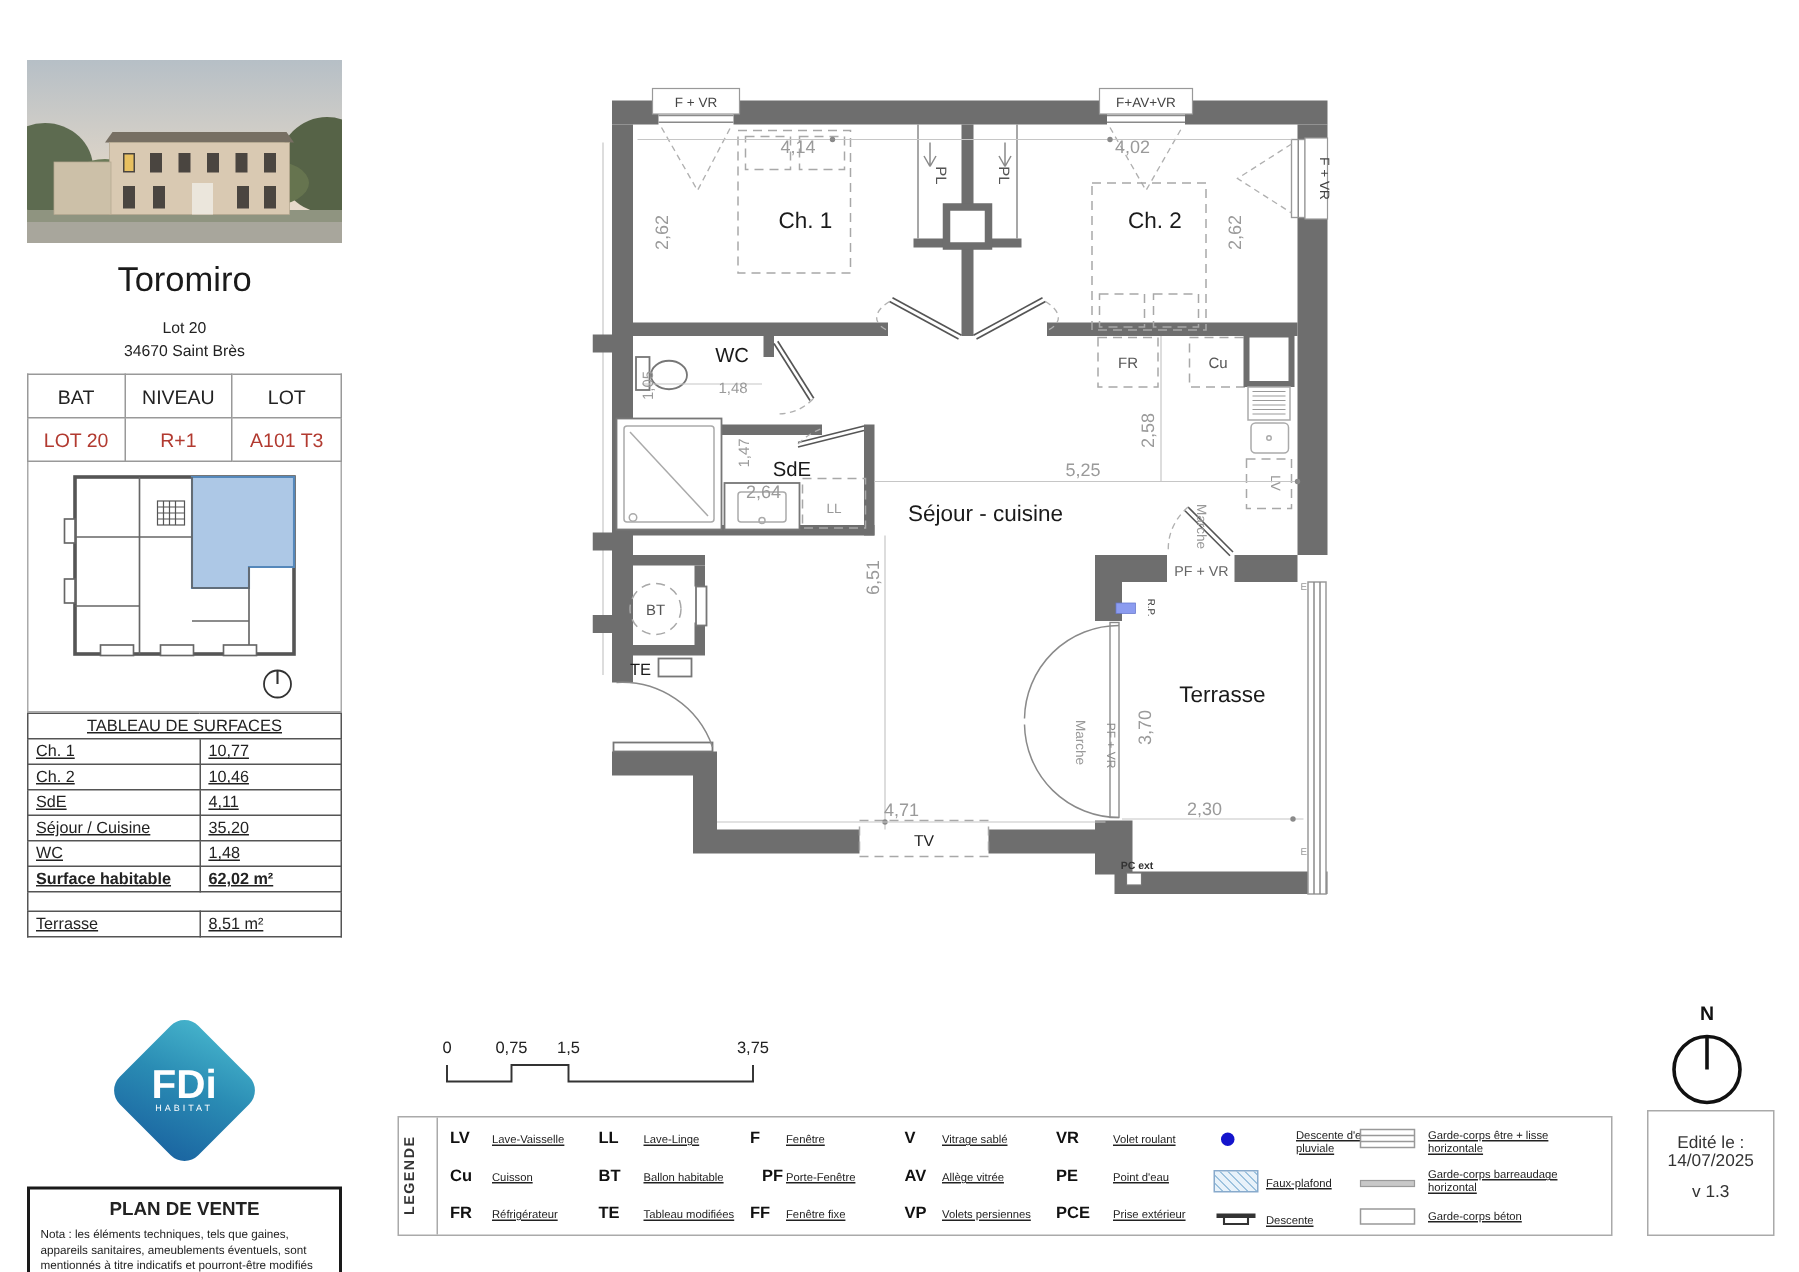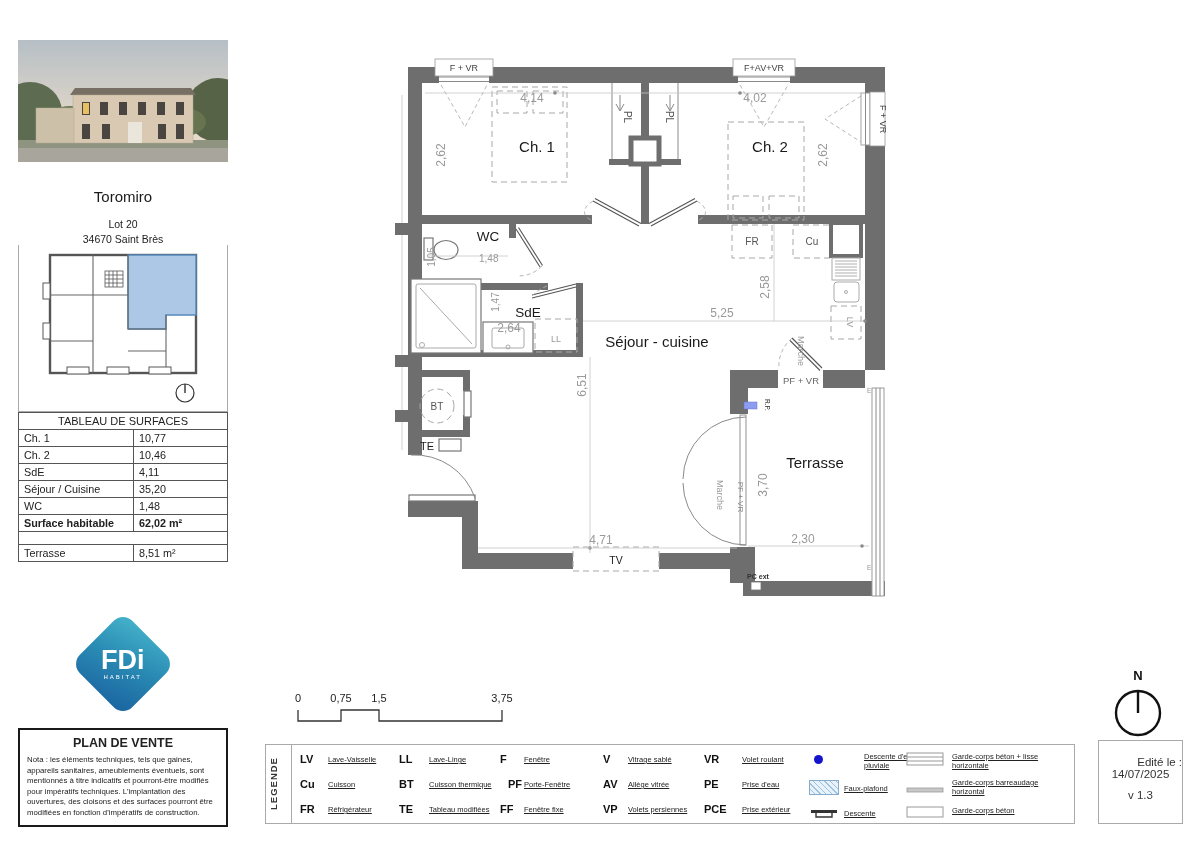--- a/index.html
+++ b/index.html
@@ -1,29 +1,29 @@
 <!DOCTYPE html>
 <html><head>
 <meta charset="utf-8">
 <style>
   html,body{margin:0;padding:0;background:#fff;}
   body{width:1199px;height:848px;position:relative;font-family:"Liberation Sans",sans-serif;color:#222;overflow:hidden;}
   .abs{position:absolute;}
   
   #sidebar{left:18px;top:40px;width:210px;}
   .photo{width:210px;height:122px;display:block;}
-  .proj-title{font-size:15px;text-align:center;margin-top:26px;color:#1a1a1a;}
+  .proj-title{font-size:23px;text-align:center;margin-top:11px;color:#1a1a1a;}
   .proj-lot{font-size:10.5px;text-align:center;margin-top:13px;}
   .proj-city{font-size:10.5px;text-align:center;margin-top:3px;}
   table.unit{width:100%;border-collapse:collapse;margin-top:9px;}
   table.unit td{border:1px solid #999;text-align:center;font-size:13px;height:26px;}
   table.unit td.red{color:#b23a30;}
   .siteplan-box{border:1px solid #aaa;border-top:none;height:166px;position:relative;}
   table.surf{width:100%;border-collapse:collapse;font-size:10.8px;}
-  table.surf td{border:1px solid #555;padding:1px 5px;height:14px;}
+  table.surf td{border:1px solid #555;padding:1px 5px;height:14px;text-decoration:underline;}
   table.surf td.ttl{text-align:center;font-size:11px;}
   table.surf td.b{font-weight:bold;}
   .surf-gap{height:12px;border-left:1px solid #555;border-right:1px solid #555;}
   .logo-wrap{height:112px;margin-top:46px;display:flex;align-items:center;justify-content:center;}
   .diamond{width:74px;height:74px;border-radius:13px;transform:rotate(45deg);background:linear-gradient(160deg,#46b4cc 0%,#2a8cb4 45%,#1a63a0 100%);display:flex;align-items:center;justify-content:center;}
   .diamond-in{transform:rotate(-45deg);text-align:center;color:#fff;}
   .diamond-in .fdi{font-size:27px;font-weight:bold;line-height:0.9;}
   .diamond-in .hab{font-size:6px;letter-spacing:2px;margin-top:2px;}
   .notice{border:2px solid #1a1a1a;margin-top:8px;padding:6px 7px 7px 7px;}
   .notice-title{font-size:12.5px;font-weight:bold;text-align:center;}
@@ -51,21 +51,21 @@
   #scalebar{left:288px;top:688px;width:230px;height:42px;}
   
   #legend{left:265px;top:744px;width:810px;height:80px;border:1px solid #aaa;box-sizing:border-box;}
   .leg-cell{position:absolute;left:0;top:0;width:25px;height:78px;border-right:1px solid #aaa;}
   .leg-cell span{position:absolute;left:-19px;top:33px;transform:rotate(-90deg);font-size:9.5px;font-weight:600;letter-spacing:1px;color:#333;white-space:nowrap;}
   .leg-abbr{position:absolute;font-size:11px;font-weight:bold;color:#111;white-space:nowrap;}
   .leg-lab{position:absolute;font-size:7.5px;color:#222;line-height:1.18;width:108px;text-decoration:underline;}
   .leg-sym{position:absolute;}
   
   #editbox{left:1098px;top:740px;width:85px;height:84px;border:1px solid #aaa;box-sizing:border-box;text-align:center;font-size:11.5px;color:#333;}
-  #editbox .l1{margin-top:15px;text-align:right;}
+  #editbox .l1{margin-top:15px;}
   #editbox .l3{margin-top:9px;}
   #north{left:1105px;top:665px;width:66px;height:76px;}
 </style>
 </head>
 <body>
 
 <div id="sidebar" class="abs">
 
   <svg class="photo" viewBox="0 0 210 122">
     <defs>
@@ -98,20 +98,34 @@
         <rect x="158" y="84" width="8" height="15"></rect>
     </g>
     <rect x="65" y="63" width="6" height="11" fill="#e8c060"></rect>
     <rect x="110" y="82" width="14" height="21" fill="#ebe6dc"></rect>
   </svg>
 
   <div class="proj-title">Toromiro</div>
   <div class="proj-lot">Lot 20</div>
   <div class="proj-city">34670 Saint Brès</div>
 
+  <table class="unit">
+    <tbody>
+        <tr>
+      <td>BAT</td>
+      <td>NIVEAU</td>
+      <td>LOT</td>
+    </tr>
+    <tr>
+      <td class="red">LOT 20</td>
+      <td class="red">R+1</td>
+      <td class="red">A101 T3</td>
+    </tr>
+  </tbody>
+    </table>
 
   <div class="siteplan-box">
     <svg width="208" height="164" viewBox="0 0 208 164">
       <rect x="31" y="10" width="146" height="118" fill="#fff" stroke="#555" stroke-width="2.4"></rect>
       <path d="M109,10 H177 V70 H147 V84 H109 Z" fill="#adc8e6" stroke="#5588bb" stroke-width="1.4"></path>
       <g stroke="#666" stroke-width="1.1" fill="none">
         <line x1="109" y1="10" x2="109" y2="84"></line>
           <line x1="31" y1="50" x2="109" y2="50"></line>
         <line x1="74" y1="10" x2="74" y2="50"></line>
           <line x1="109" y1="84" x2="147" y2="84"></line>
@@ -428,42 +442,42 @@
   <div class="leg-abbr" style="left:34px;top:8px">LV</div>
   <div class="leg-lab" style="left:62px;top:11px">Lave-Vaisselle</div>
   <div class="leg-abbr" style="left:34px;top:33px">Cu</div>
   <div class="leg-lab" style="left:62px;top:36px">Cuisson</div>
   <div class="leg-abbr" style="left:34px;top:58px">FR</div>
   <div class="leg-lab" style="left:62px;top:61px">Réfrigérateur</div>
 
   <div class="leg-abbr" style="left:133px;top:8px">LL</div>
   <div class="leg-lab" style="left:163px;top:11px">Lave-Linge</div>
   <div class="leg-abbr" style="left:133px;top:33px">BT</div>
-  <div class="leg-lab" style="left:163px;top:36px">Cuisson thermique</div>
+  <div class="leg-lab" style="left:163px;top:36px">Ballon habitable</div>
   <div class="leg-abbr" style="left:133px;top:58px">TE</div>
   <div class="leg-lab" style="left:163px;top:61px">Tableau modifiées</div>
 
   <div class="leg-abbr" style="left:234px;top:8px">F</div>
   <div class="leg-lab" style="left:258px;top:11px">Fenêtre</div>
   <div class="leg-abbr" style="left:242px;top:33px">PF</div>
   <div class="leg-lab" style="left:258px;top:36px">Porte-Fenêtre</div>
   <div class="leg-abbr" style="left:234px;top:58px">FF</div>
   <div class="leg-lab" style="left:258px;top:61px">Fenêtre fixe</div>
 
   <div class="leg-abbr" style="left:337px;top:8px">V</div>
   <div class="leg-lab" style="left:362px;top:11px">Vitrage sablé</div>
   <div class="leg-abbr" style="left:337px;top:33px">AV</div>
   <div class="leg-lab" style="left:362px;top:36px">Allège vitrée</div>
   <div class="leg-abbr" style="left:337px;top:58px">VP</div>
   <div class="leg-lab" style="left:362px;top:61px">Volets persiennes</div>
 
   <div class="leg-abbr" style="left:438px;top:8px">VR</div>
   <div class="leg-lab" style="left:476px;top:11px">Volet roulant</div>
   <div class="leg-abbr" style="left:438px;top:33px">PE</div>
-  <div class="leg-lab" style="left:476px;top:36px">Prise d'eau</div>
+  <div class="leg-lab" style="left:476px;top:36px">Point d'eau</div>
   <div class="leg-abbr" style="left:438px;top:58px">PCE</div>
   <div class="leg-lab" style="left:476px;top:61px">Prise extérieur</div>
 
   <div class="leg-sym" style="left:548px;top:10px">
     <div style="width:9px;height:9px;border-radius:50%;background:#1414cc;"></div>
   </div>
   <div class="leg-lab" style="left:598px;top:8px;width:62px">Descente d'eau pluviale</div>
   <div class="leg-sym" style="left:543px;top:35px">
     <div style="width:28px;height:13px;border:1px solid #88aacc;background:repeating-linear-gradient(45deg,#e8f2fa,#e8f2fa 3px,#9cc2de 3px,#9cc2de 4px);"></div>
   </div>
@@ -476,21 +490,21 @@
   </div>
   <div class="leg-lab" style="left:578px;top:65px">Descente</div>
 
   <div class="leg-sym" style="left:640px;top:7px">
     <svg width="38" height="14" viewBox="0 0 38 14">
         <rect x="1" y="1" width="36" height="12" fill="#fff" stroke="#999"></rect>
         <line x1="1" y1="5" x2="37" y2="5" stroke="#999"></line>
         <line x1="1" y1="9" x2="37" y2="9" stroke="#999"></line>
       </svg>
   </div>
-  <div class="leg-lab" style="left:686px;top:8px">Garde-corps béton + lisse horizontale</div>
+  <div class="leg-lab" style="left:686px;top:8px">Garde-corps être + lisse horizontale</div>
   <div class="leg-sym" style="left:640px;top:36px">
     <svg width="38" height="10" viewBox="0 0 38 10">
         <rect x="1" y="3" width="36" height="4" fill="#c8c8c8" stroke="#9a9a9a" stroke-width="0.8"></rect>
       </svg>
   </div>
   <div class="leg-lab" style="left:686px;top:34px">Garde-corps barreaudage horizontal</div>
   <div class="leg-sym" style="left:640px;top:59px">
     <svg width="38" height="12" viewBox="0 0 38 12">
         <rect x="1" y="1" width="36" height="10" fill="#fff" stroke="#999"></rect>
       </svg>

